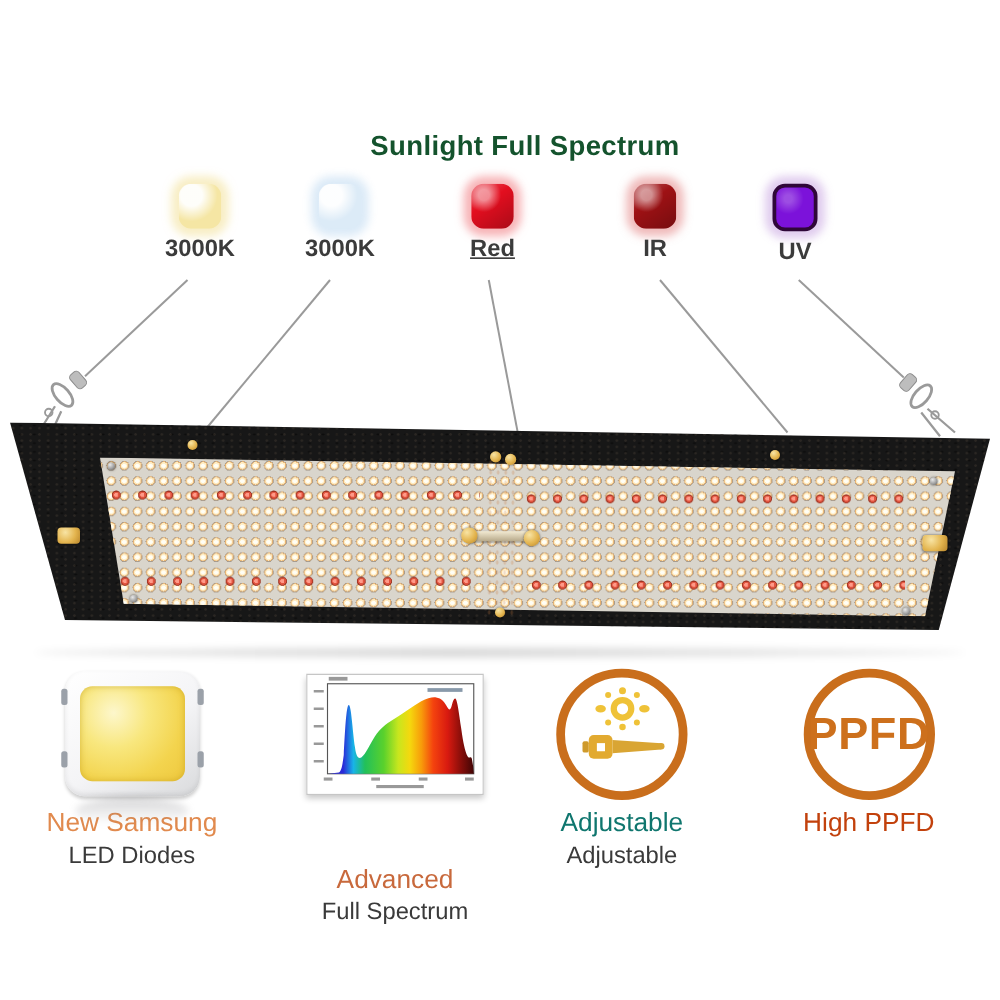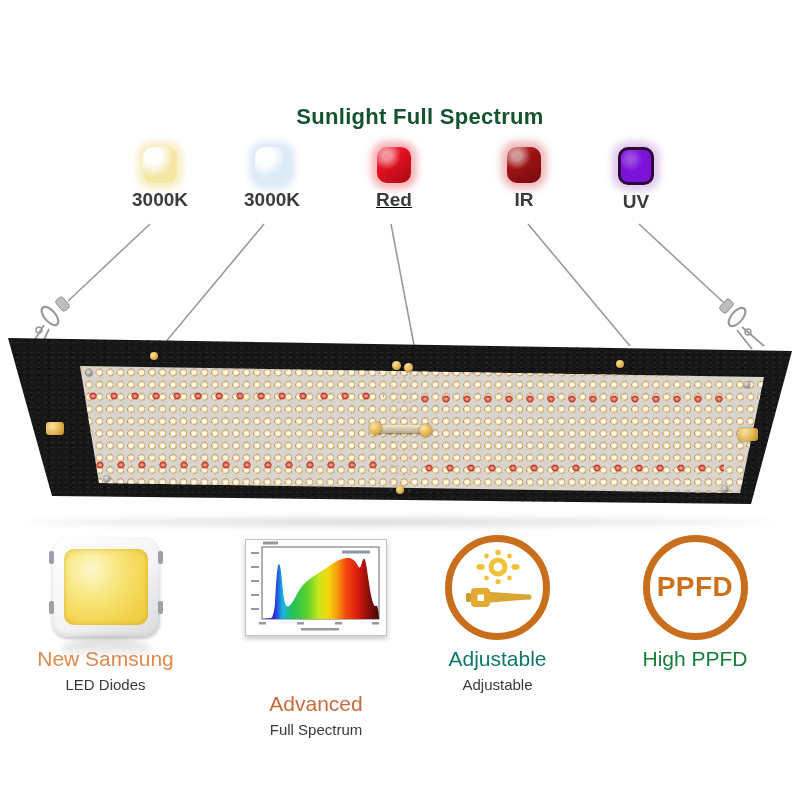--- a/index.html
+++ b/index.html
@@ -45,40 +45,40 @@
   .gold.round{border-radius:50%;}
   .screw{border-radius:50%;background:radial-gradient(circle at 35% 30%, #e8e8e8, #9a9a9a 60%, #555);box-shadow:0 0 2px rgba(0,0,0,.7);}
   .bracket-bar{left:372px;top:95px;width:58px;height:8px;border-radius:3px;background:linear-gradient(180deg,#f2ead2,#b7a98a);box-shadow:0 1px 2px rgba(0,0,0,.5);}
   .panel-reflection{top:518px;left:28px;width:744px;height:8px;border-radius:50%;
     background:linear-gradient(to right, rgba(0,0,0,.07), rgba(0,0,0,.15) 45%, rgba(0,0,0,.06));filter:blur(3px);}
 
   
   .feature{top:531px;text-align:center;}
   .icon-box{height:112px;display:flex;align-items:center;justify-content:center;}
   .f-title{font-size:21px;line-height:26px;margin-top:3px;}
-  .f-sub{font-size:15px;line-height:26px;color:#3a3a3a;}
+  .f-sub{font-size:19px;line-height:26px;color:#3a3a3a;}
 
   
   .chip{position:relative;width:108px;height:100px;border-radius:16px;
     background:linear-gradient(145deg,#ffffff 0%,#f4f4f6 55%,#d9dadc 100%);
     box-shadow:0 2px 3px rgba(0,0,0,.20), inset 0 -2px 4px rgba(0,0,0,.08);}
   .chip::after{content:"";position:absolute;top:101%;left:8%;width:84%;height:22px;border-radius:50%;
     background:linear-gradient(to bottom, rgba(120,120,125,.30), rgba(255,255,255,0));filter:blur(3px);}
   .chip-inner{position:absolute;inset:12px;border-radius:10px;
     background:radial-gradient(circle at 32% 28%, #fdf7cc 0%, #f8e77e 35%, #f3d44e 70%, #eec83e 100%);
     box-shadow:inset 0 0 5px rgba(190,150,20,.55);}
   .tab{position:absolute;width:5px;height:13px;border-radius:2px;background:#9ba1a9;}
 
   
   .chart-card{background:#ffffff;border:1px solid #c6c6c6;box-shadow:0 3px 5px rgba(0,0,0,.22);}
 
   
   .ring{width:105px;height:105px;box-sizing:border-box;border:7px solid #c96e1c;border-radius:50%;
     display:flex;align-items:center;justify-content:center;background:#fff;}
-  .ppfd-text{font-size:28px;font-weight:bold;letter-spacing:.5px;}
+  .ppfd-text{font-size:36px;font-weight:bold;letter-spacing:.5px;}
 </style>
 </head>
 <body>
 
 <div class="abs page-title" style="color: #14532d; padding-left: 20px;">Sunlight Full Spectrum</div>
 
 <div class="abs legend-item" style="left:105px;">
   <div class="swatch soft" style="background-color: rgb(245, 230, 164); --glow: rgba(243,224,150,0.55);"></div>
   <div class="swatch-label">3000K</div>
 </div>
@@ -234,14 +234,14 @@
   <div class="f-title" style="color: #0f766e;">Adjustable</div>
   <div class="f-sub" style="color: rgb(58, 58, 58);">Adjustable</div>
 </div>
 
 <div class="abs feature" style="left:600px;width:190px;">
   <div class="icon-box">
     <div class="ring" style="border-color: rgb(201, 110, 28);">
       <span class="ppfd-text" style="color: rgb(205, 112, 28);">PPFD</span>
     </div>
   </div>
-  <div class="f-title" style="color: #15803d; text-align: center;">High PPFD</div>
+  <div class="f-title" style="color: #c2410c; text-align: center;">High PPFD</div>
 </div>
 
 </body></html>

